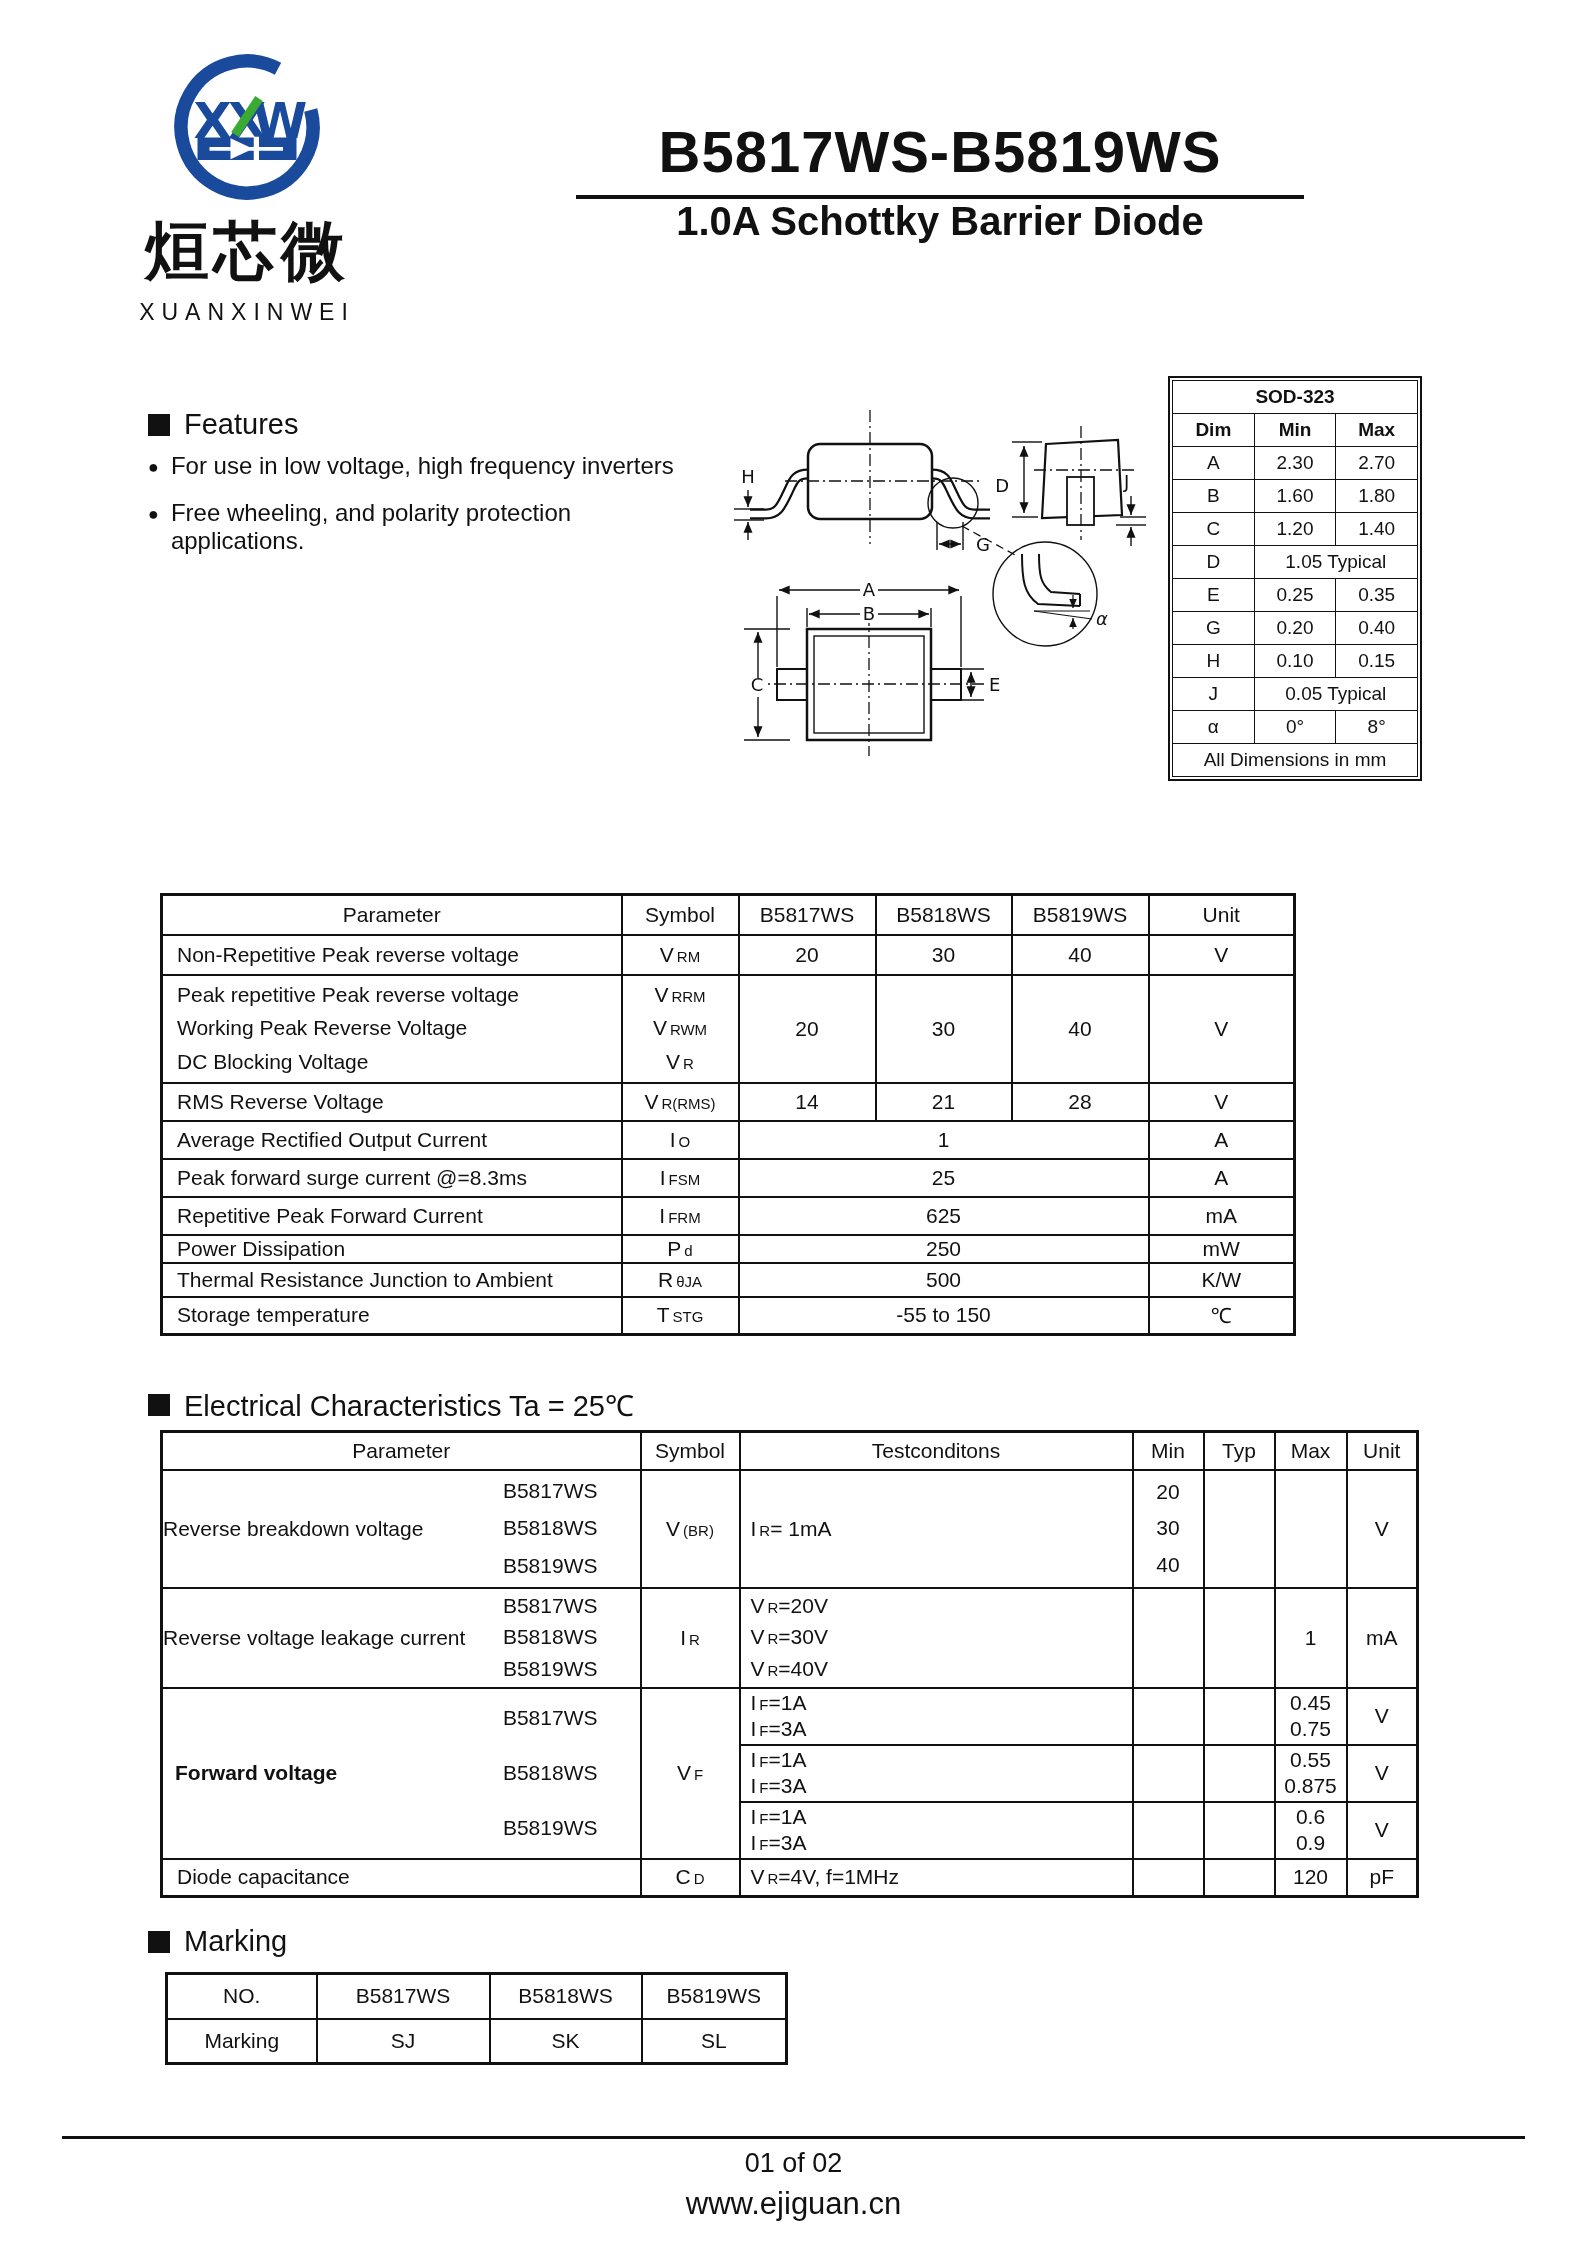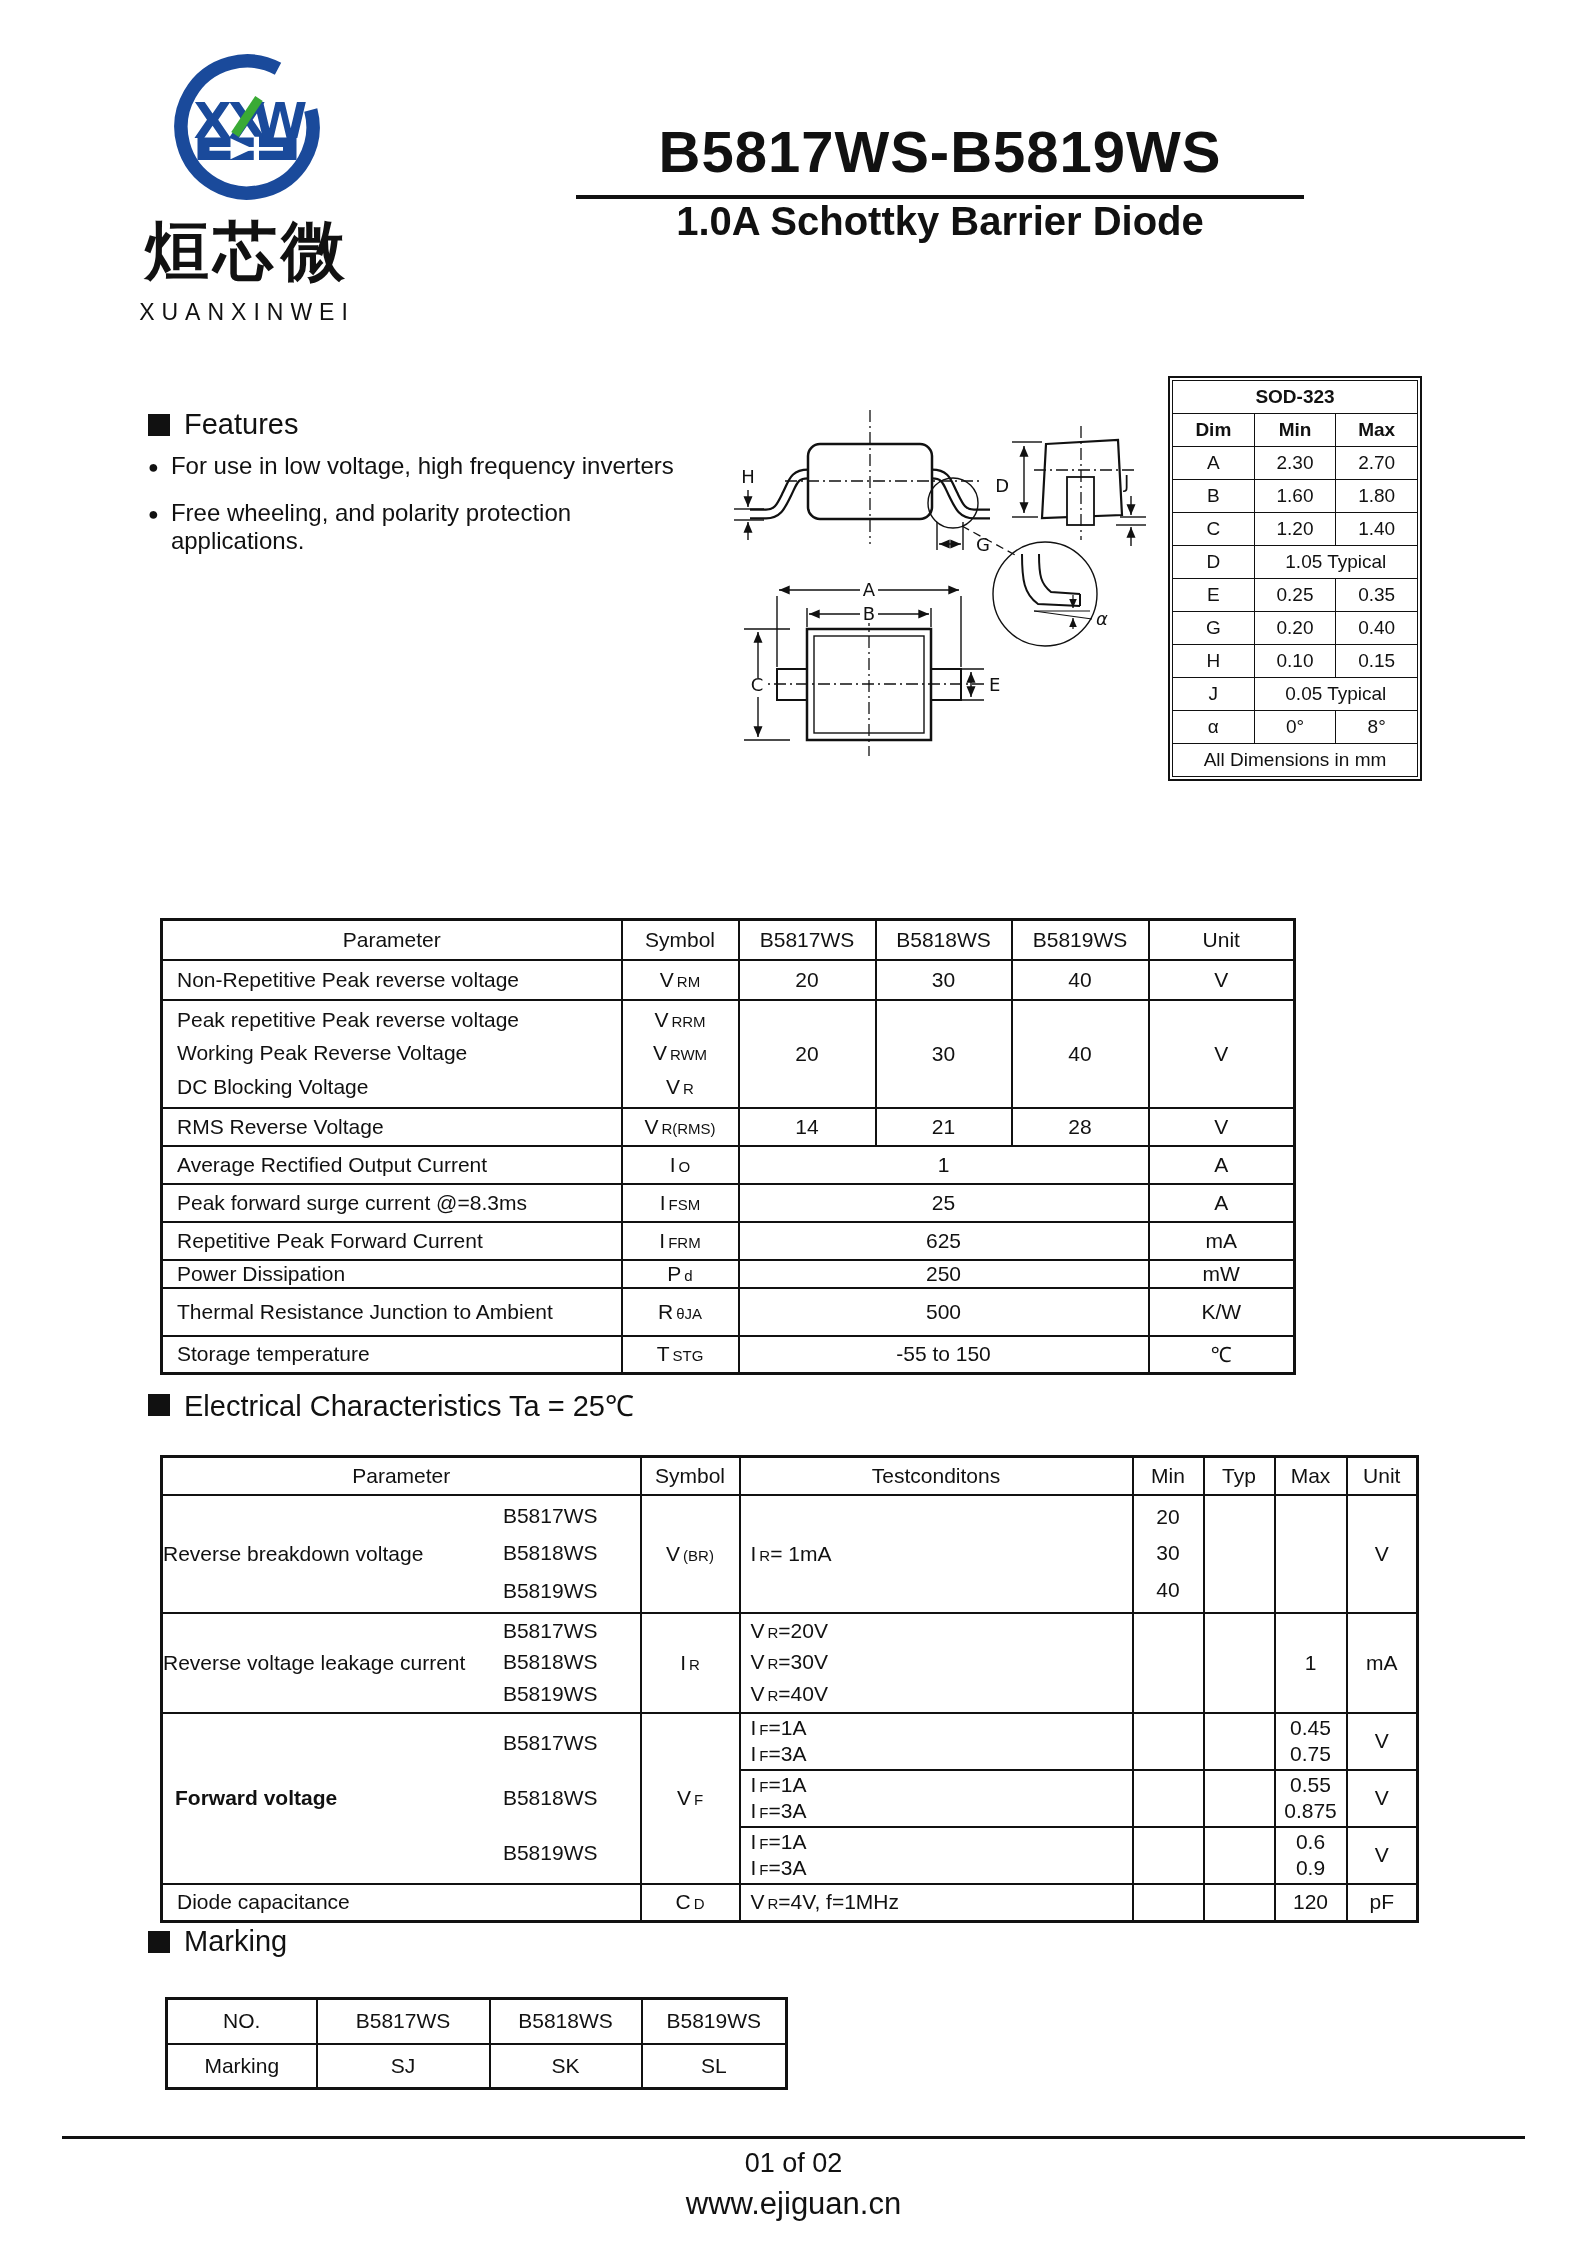--- a/index.html
+++ b/index.html
@@ -24,21 +24,21 @@
   
   .features-list { position:absolute; left:148px; top:452px; width:560px; }
   .feat { display:flex; align-items:flex-start; gap:12px; font-size:24px; margin-bottom:17px; }
   .dot { font-size:18px; line-height:30px; }
   
   .sod-wrap { position:absolute; left:1168px; top:376px; width:254px; border:2px solid #111; padding:2px; background:#fff; }
   .sod { width:100%; border-collapse:collapse; table-layout:fixed; font-size:19px; text-align:center; }
   .sod td, .sod th { border:1.5px solid #111; height:33px;margin-left:37px; }
   .sod .ttl, .sod th { font-weight:700; }
   
-  table.dt { border-collapse:collapse; table-layout:fixed; font-size:21px; text-align:center; background:#fff;margin-top:25px; }
+  table.dt { border-collapse:collapse; table-layout:fixed; font-size:21px; text-align:center; background:#fff; }
   table.dt th, table.dt td { border:2px solid #111; vertical-align:middle; }
   table.dt { border:3px solid #111; }
   table.dt th { font-weight:400; }
   .pl { text-align:left; padding-left:14px; }
   .sb { font-size:15px; margin-left:3px; }
   .amr { position:absolute; left:160px; top:893px; width:1133px; }
   .ec  { position:absolute; left:160px; top:1430px; width:1256px; }
   .mk  { position:absolute; left:165px; top:1972px; width:620px; }
   .mk td, .mk th { height:45px; border-width:2.5px; }
   .lines3 { display:flex; flex-direction:column; justify-content:space-around; height:100%; }
@@ -320,21 +320,21 @@
       <td><span>I</span><span class="sb">FRM</span></td>
       <td colspan="3">625</td>
       <td>mA</td>
     </tr>
     <tr style="height:28px">
       <td class="pl">Power Dissipation</td>
       <td><span>P</span><span class="sb">d</span></td>
       <td colspan="3">250</td>
       <td>mW</td>
     </tr>
-    <tr style="height:48px">
+    <tr style="height:34px">
       <td class="pl">Thermal Resistance Junction to Ambient</td>
       <td><span>R</span><span class="sb">θJA</span></td>
       <td colspan="3">500</td>
       <td>K/W</td>
     </tr>
     <tr style="height:38px">
       <td class="pl">Storage temperature</td>
       <td><span>T</span><span class="sb">STG</span></td>
       <td colspan="3">-55 to 150</td>
       <td>℃</td>

